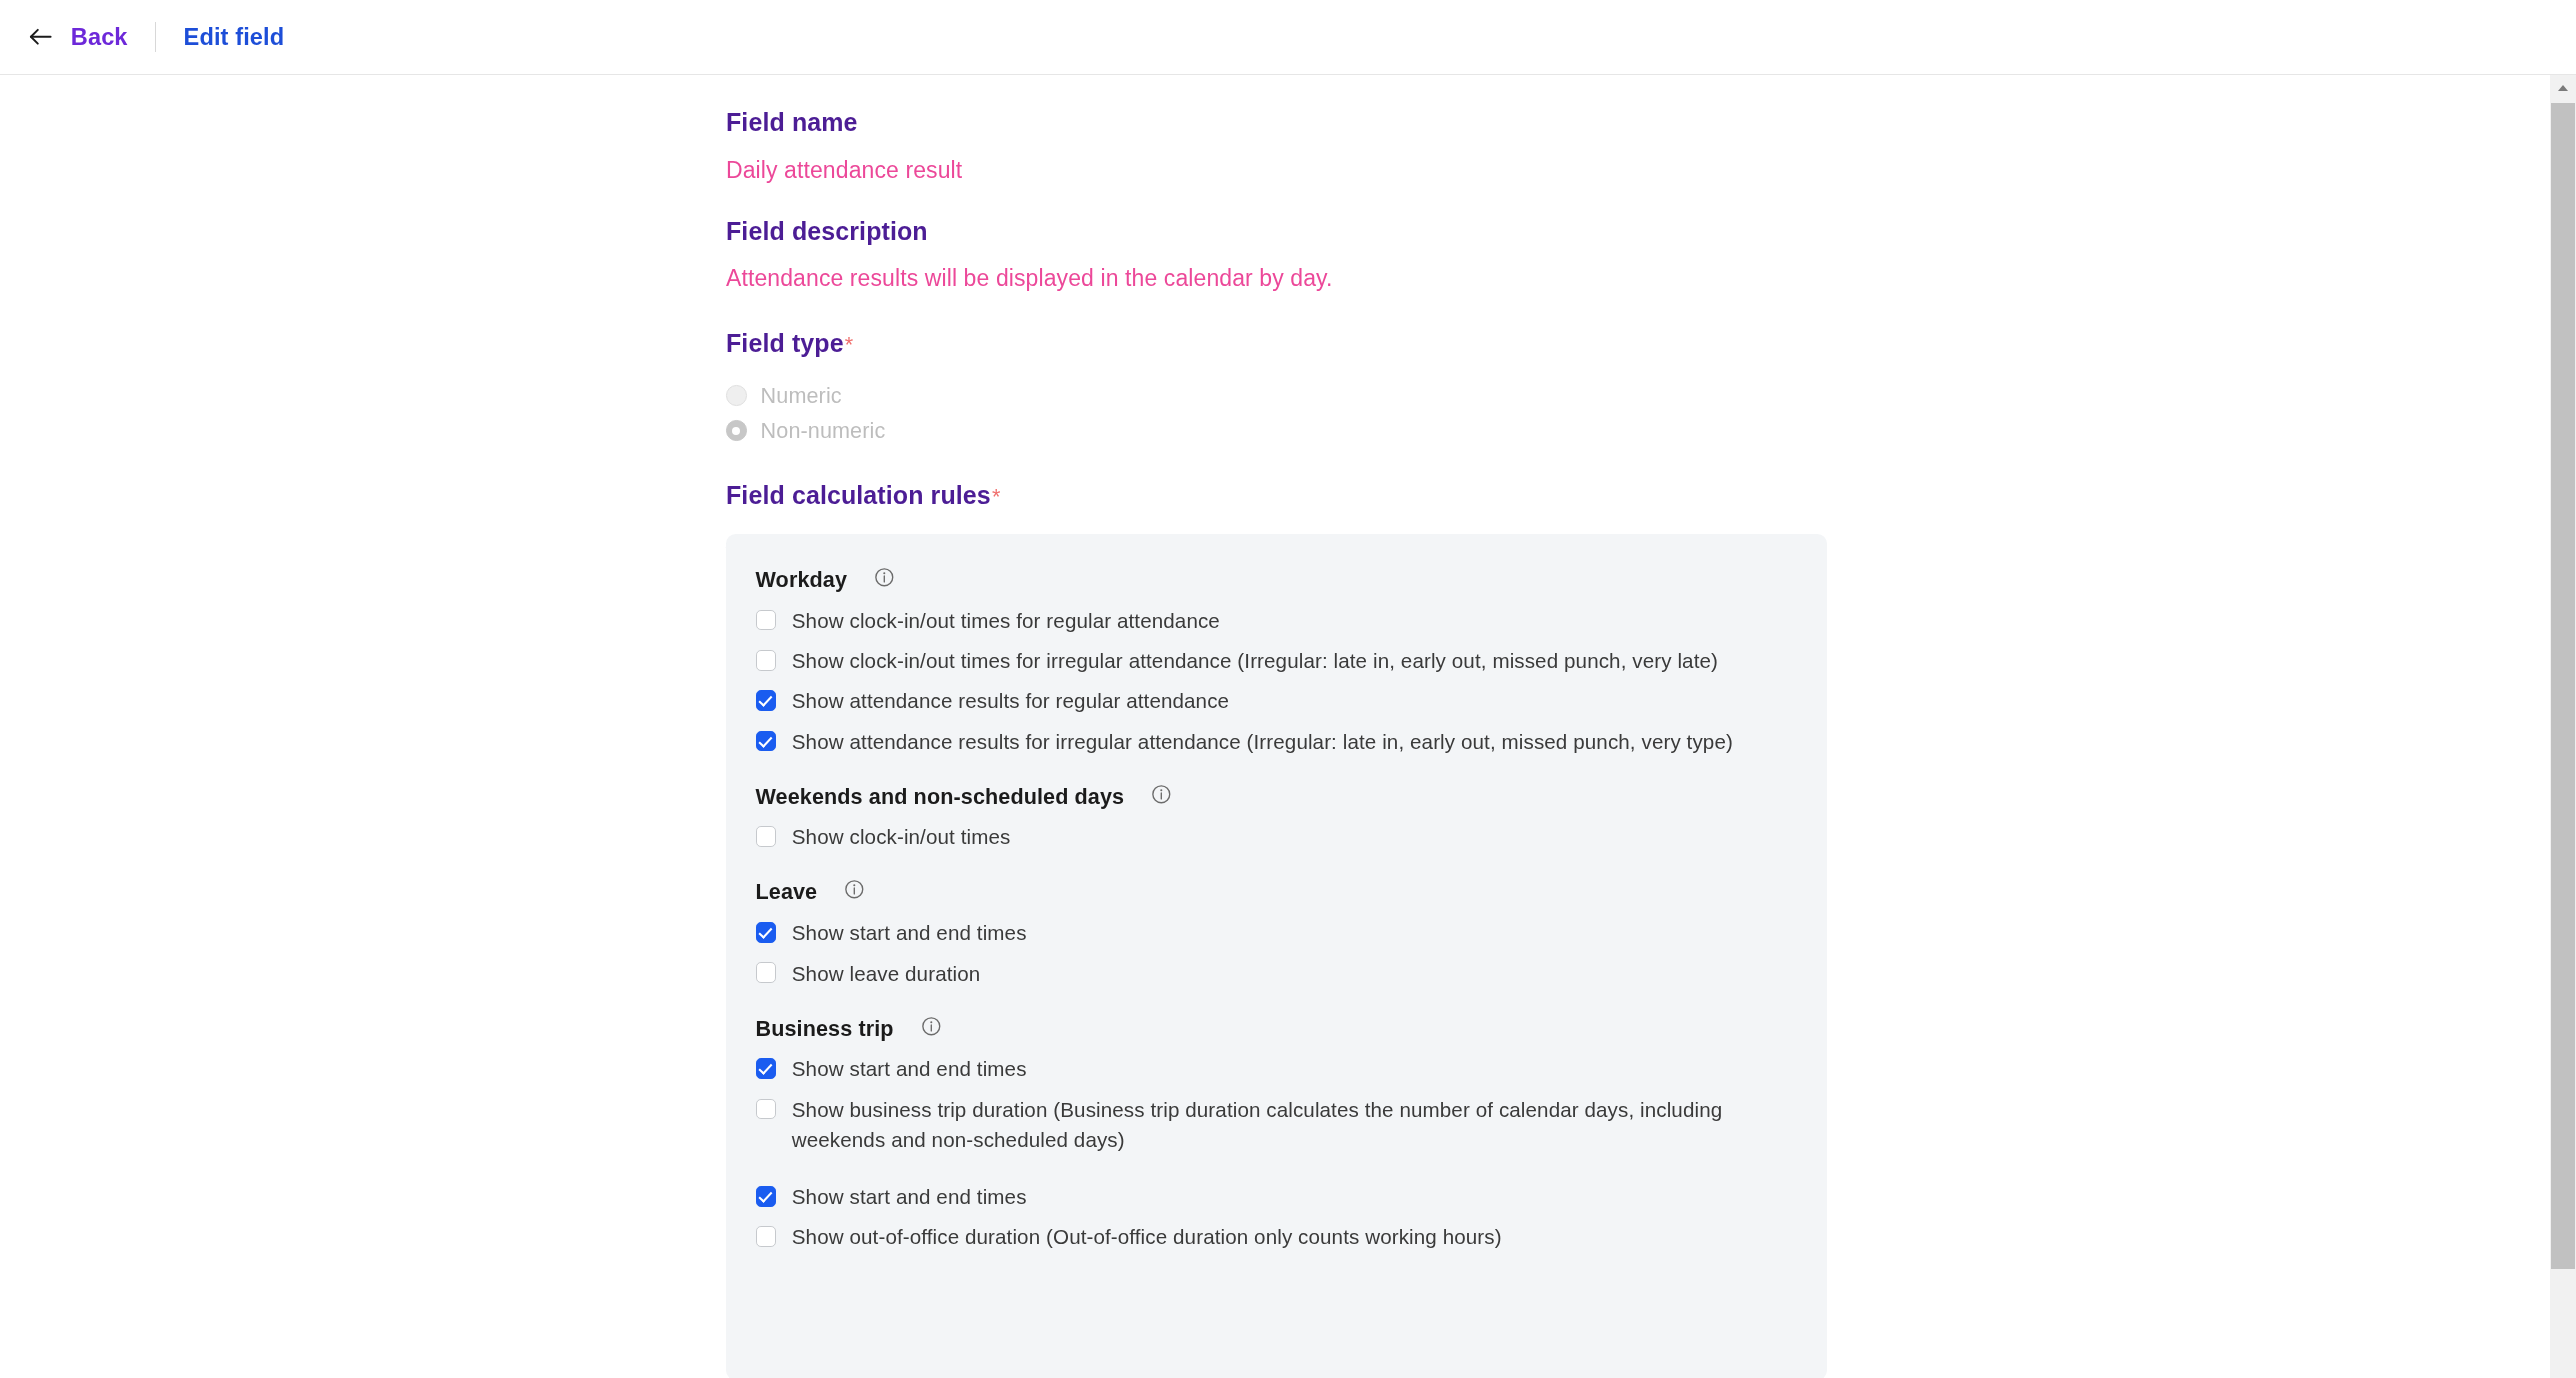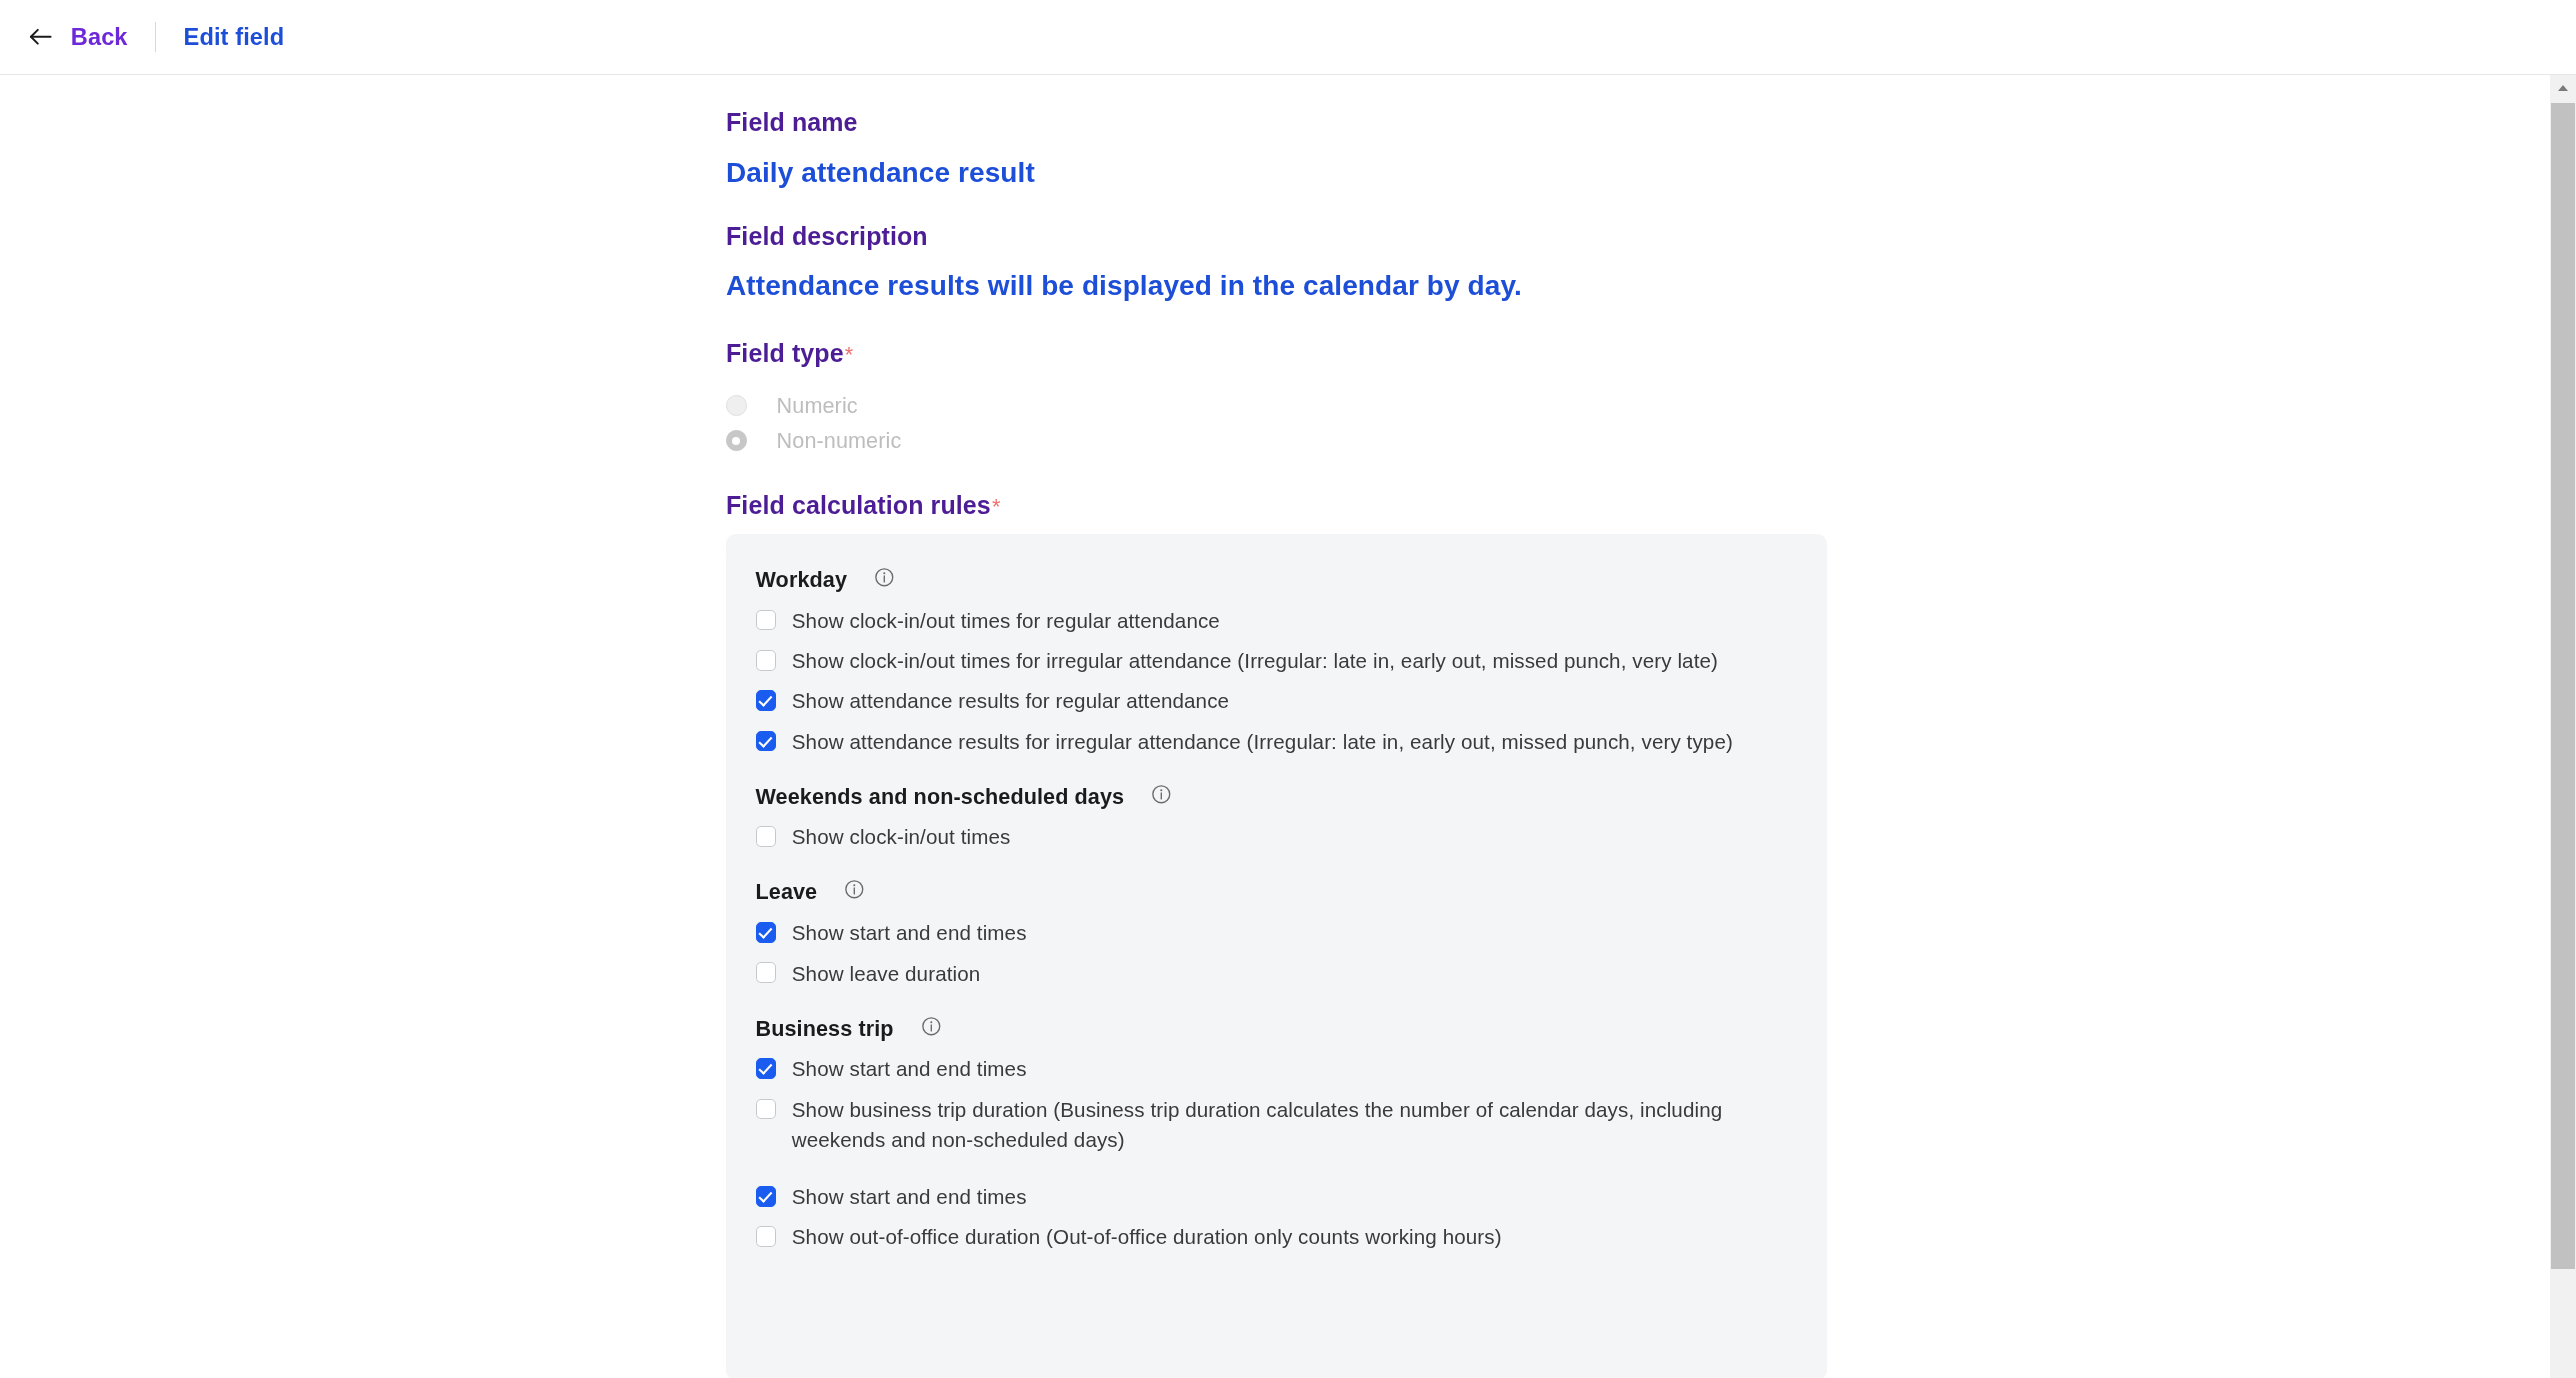--- a/index.html
+++ b/index.html
@@ -95,40 +95,40 @@
     width: 1111px;
   }
 
   .field-label {
     font-size: 25px;
     font-weight: 700;
     color: #4c1d95;
     letter-spacing: 0.1px;
   }
   .field-value {
-    font-size: 28px;
-    font-weight: 700;
-    color: #1d4ed8;
+    font-size: 23px;
+    font-weight: 400;
+    color: #ec4899;
     letter-spacing: 0.1px;
   }
   .req-star {
     color: #f0706e;
     font-size: 21.6px;
     font-weight: 400;
     margin-left: 1px;
   }
   .gap-34 { height: 33px; }
   .gap-38 { height: 37px; }
   .gap-20 { height: 19.7px; }
 
   
   .radio-row {
     display: flex;
     align-items: center;
-    gap: 30px;
+    gap: 14px;
     height: 35px;
     cursor: pointer;
     user-select: none;
   }
   .radio-row.is-disabled { cursor: default; }
 
   .radio-mark {
     width: 20.6px; height: 20.6px;
     border-radius: 50%;
     flex: 0 0 auto;

